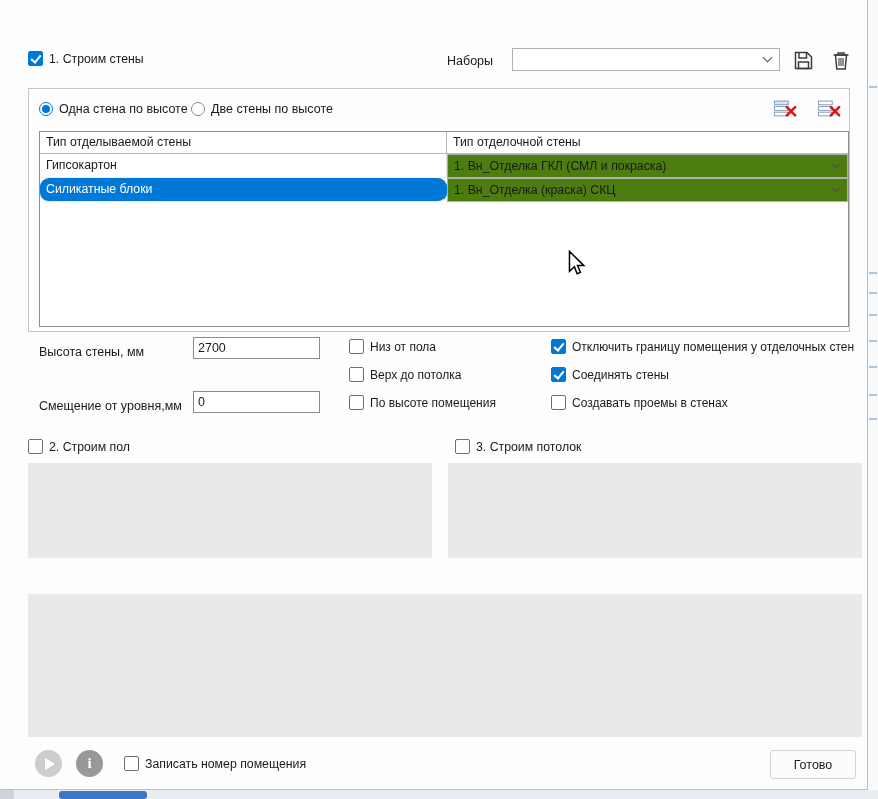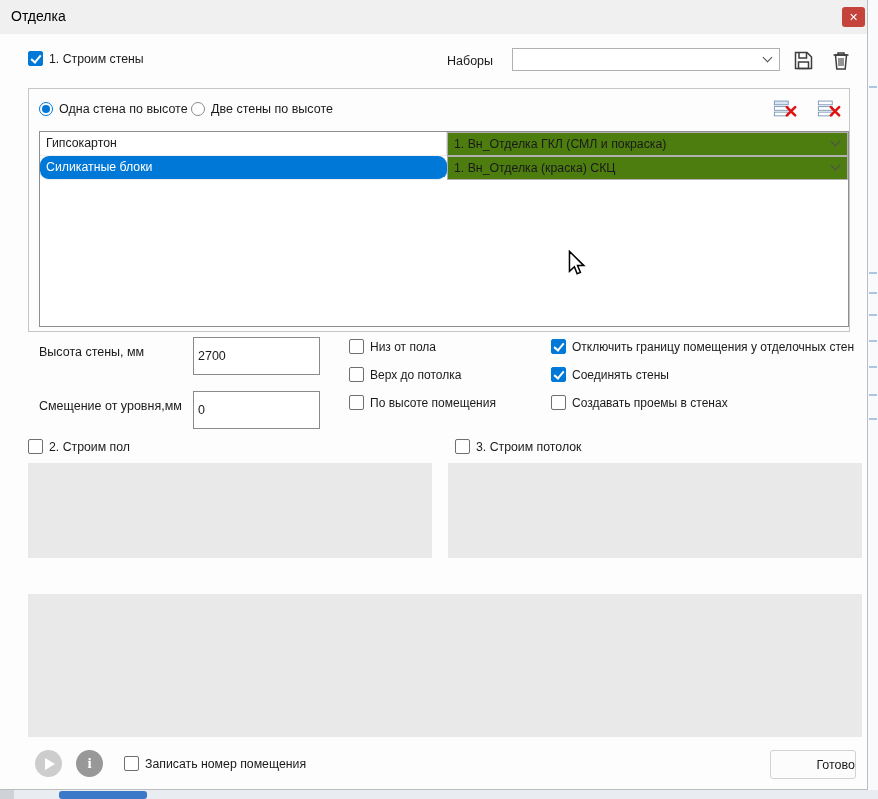--- a/index.html
+++ b/index.html
@@ -47,21 +47,21 @@
 
   .rb { position:absolute; display:flex; align-items:center; gap:6px; white-space:nowrap; cursor:default; }
   .rb .circ { width:14px; height:14px; border:1px solid #8a8a8a; border-radius:50%; background:#fff; position:relative; flex:0 0 auto; }
   .rb.on .circ { border-color:var(--accent,#0078d7); }
   .rb.on .circ::after { content:""; position:absolute; left:2px; top:2px; width:8px; height:8px; border-radius:50%; background:var(--accent,#0078d7); }
 
   .slabel { position:absolute; white-space:nowrap; font-size:12.5px; }
 
   .tinput {
     position:absolute; border:1px solid #8a8a8a; background:#fff;
-    font:12.5px "Liberation Sans", sans-serif; padding:18px 4px; color:#1a1a1a;
+    font:12.5px "Liberation Sans", sans-serif; padding:10px 4px; color:#1a1a1a;
   }
 
   .combo {
     position:absolute; border:1px solid #b0b0b0; background:#fff;
     display:flex; align-items:center; padding:0 22px 0 6px; font-size:12.5px;
   }
   .chev {
     position:absolute; right:8px; top:50%; width:7px; height:7px; margin-top:-6px;
     border-right:1.6px solid #505050; border-bottom:1.6px solid #505050; transform:rotate(45deg);
   }
@@ -91,21 +91,21 @@
   .panel { position:absolute; background:var(--panel,#e9e9e9); }
 
   
   .round { position:absolute; width:27px; height:27px; border-radius:50%; display:flex; align-items:center; justify-content:center; cursor:default; }
   .play { background:#cdcdcd; }
   .tri { width:0; height:0; border-left:10px solid #fff; border-top:6px solid transparent; border-bottom:6px solid transparent; margin-left:3px; }
   .info { background:#989898; color:#fff; font-family:"Liberation Serif", serif; font-weight:bold; font-size:15px; }
   .done-btn {
     position:absolute; left:770px; top:750px; width:86px; height:29px;
     background:#fcfcfc; border:1px solid #d2d2d2; border-radius:3px;
-    display:flex; align-items:center; justify-content:flex-end; font-size:12.5px; cursor:default;
+    display:flex; align-items:center; justify-content:center; font-size:12.5px; cursor:default;
   }
 
   .cursor { position:absolute; left:568px; top:250px; }
 </style>
 </head>
 <body>
 
 <div class="bg-right">
   <i style="top:86px"></i>
     <i style="top:272px"></i>
@@ -116,26 +116,20 @@
   <i style="top:394px"></i>
     <i style="top:418px"></i>
 </div>
 <div class="bg-bottom">
   <span class="blk"></span>
   <span class="pill"></span>
 </div>
 
 <div class="dialog">
 
-  <div class="titlebar">
-    <span class="title">Отделка</span>
-    <div class="close">
-      <span>✕</span>
-    </div>
-  </div>
 
   <div class="cb on" style="left:28px;top:51px">
     <span class="box"></span>
     <span class="lbl">1. Строим стены</span>
   </div>
   <span class="slabel" style="left:447px;top:54px">Наборы</span>
   <div class="combo" style="left:512px;top:48px;width:268px;height:23px">
     <span></span>
     <span class="chev"></span>
   </div>
@@ -181,20 +175,24 @@
         <g stroke="#7a97b8" stroke-width="1" fill="#ffffff">
           <rect x="1.5" y="2.5" width="15" height="4"></rect>
           <rect x="1.5" y="8.5" width="15" height="4"></rect>
           <rect x="1.5" y="14.5" width="15" height="4"></rect>
         </g>
         <path d="M15 9 L24 18 M24 9 L15 18" stroke="#e01313" stroke-width="2.8" stroke-linecap="round"></path>
       </svg>
     </div>
 
     <div class="table">
+      <div class="thead">
+        <div class="th th1">Тип отделываемой стены</div>
+        <div class="th th2">Тип отделочной стены</div>
+      </div>
       <div class="trow">
         <div class="td1">Гипсокартон</div>
         <div class="td2">
           <div class="cell-combo">
             <span>1. Вн_Отделка ГКЛ (СМЛ и покраска)</span>
             <span class="chev"></span>
           </div>
         </div>
       </div>
       <div class="trow on">

